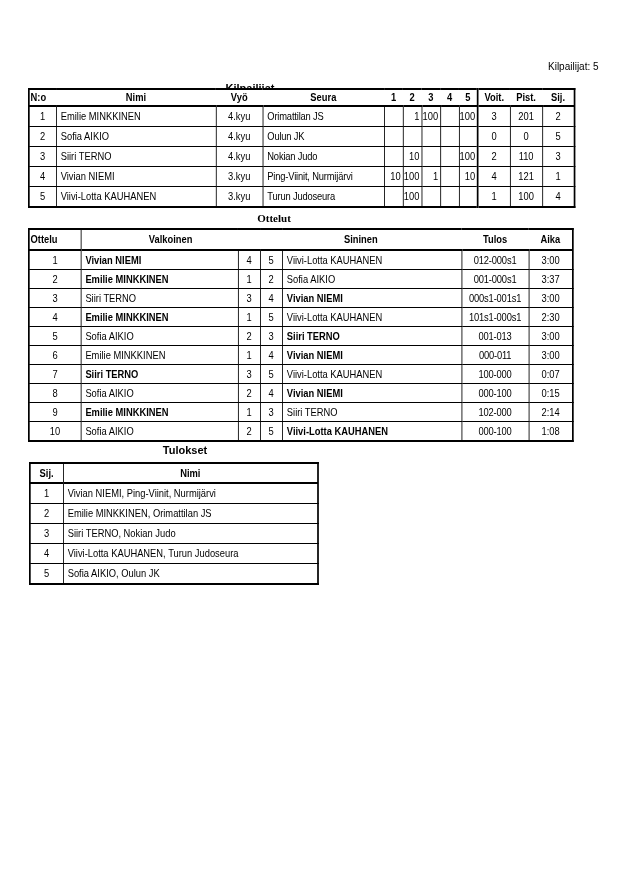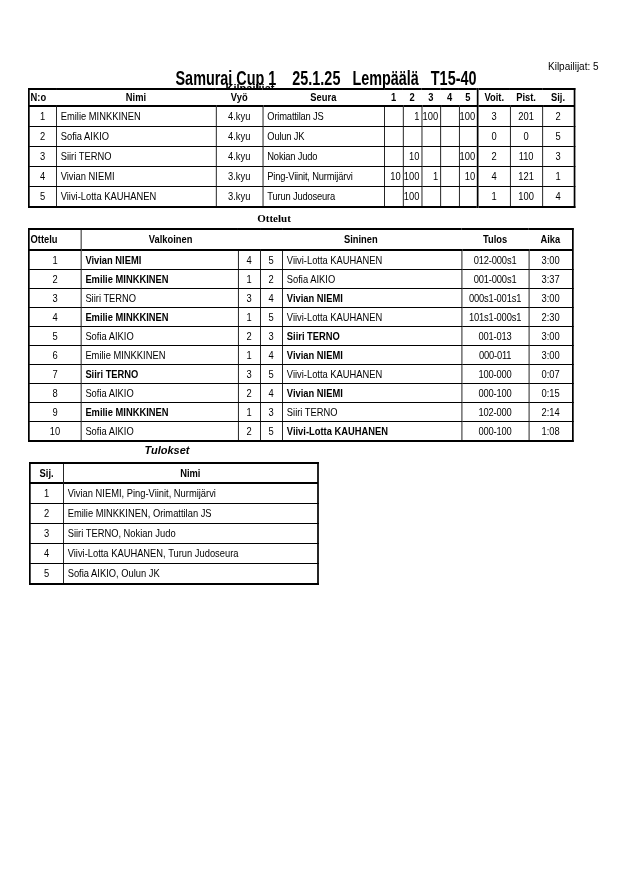--- a/index.html
+++ b/index.html
@@ -6,21 +6,21 @@
   body{width:630px;height:891px;background:#ffffff;font-family:"Liberation Sans",sans-serif;color:#000;}
   .page{position:relative;width:630px;height:891px;background:#ffffff;overflow:hidden;}
 
   .doc-title{position:absolute;left:95px;top:42px;width:382px;text-align:center;
     font-size:20px;font-weight:bold;white-space:pre;line-height:24px;}
   .doc-title .squeeze{display:inline-block;transform:scaleX(0.72);transform-origin:center;white-space:pre;}
 
   .section-label{position:absolute;transform:translateX(-50%);font-size:11px;font-weight:bold;white-space:nowrap;}
   .lbl-kilpailijat{left:250px;top:82px;}
   .lbl-ottelut{left:274px;top:212px;font-family:Liberation Serif, serif;}
-  .lbl-tulokset{left:167px;top:444px;font-style:italic;}
+  .lbl-tulokset{left:185px;top:444px;}
   .count-note{position:absolute;left:548px;top:61px;font-size:10px;white-space:nowrap;}
 
   table{position:absolute;border-collapse:collapse;table-layout:fixed;background:#fff;
     transform:scaleX(0.85);transform-origin:0 0;}
   td,th{font-size:11px;padding:0;overflow:hidden;white-space:nowrap;vertical-align:middle;}
   th{font-weight:bold;border:none;border-bottom:2px solid #000;}
   td{border:1px solid #000;}
   table{border:2px solid #000;}
 
   .t1{left:28px;top:88px;width:643px;}
@@ -40,23 +40,20 @@
   .gv{border-left:2px solid #000 !important;}
   th.gv{border-left:2px solid #000;}
   .br1{border-right:1px solid #000;}
   .tight{letter-spacing:-0.2px;}
 </style>
 </head>
 <body>
 
 <div class="page">
 
-  <div class="doc-title">
-    <span class="squeeze">Samurai Cup 1    25.1.25   Lempäälä   T15-40</span>
-  </div>
 
   <div class="section-label lbl-kilpailijat">Kilpailijat</div>
   <div class="count-note">Kilpailijat: 5</div>
 
   <table class="t1">
     <colgroup>
       <col style="width:32px">
         <col style="width:188px">
         <col style="width:55px">
         <col style="width:143px">

